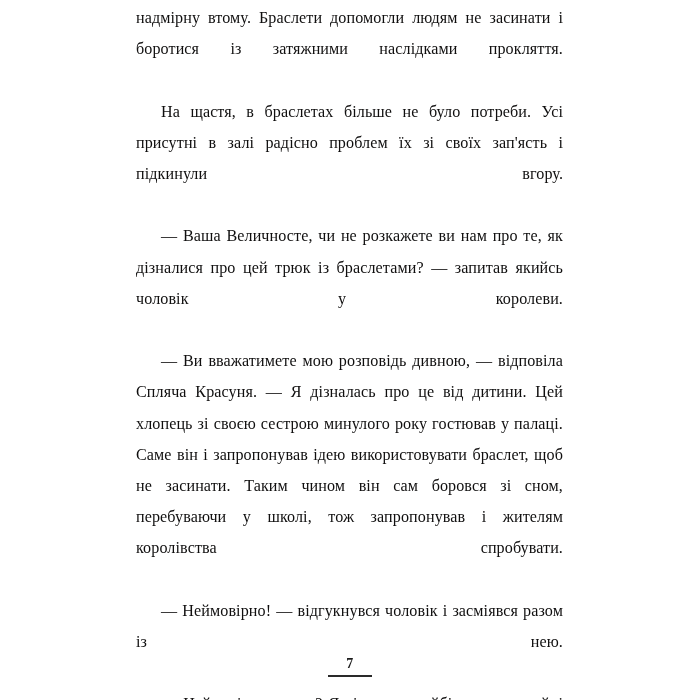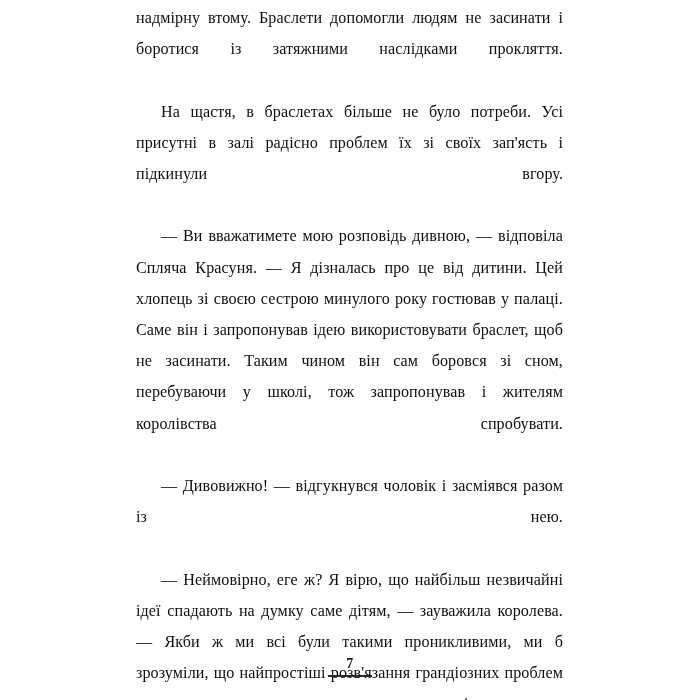--- a/index.html
+++ b/index.html
@@ -71,22 +71,23 @@
   }
 </style>
 </head>
 <body>
 
 <div class="page">
 
   <div class="text-block">
     <p class="para cont">надмірну втому. Браслети допомогли людям не засинати і боротися із затяжними наслідками прокляття.</p>
     <p class="para">На щастя, в браслетах більше не було потреби. Усі присутні в залі радісно проблем їх зі своїх зап'ясть і підкинули вгору.</p>
+    <p class="para">— Ваша Величносте, чи не розкажете ви нам про те, як дізналися про цей трюк із браслетами? — запитав якийсь чоловік у королеви.</p>
     <p class="para">— Ви вважатимете мою розповідь дивною, — відповіла Спляча Красуня. — Я дізналась про це від дитини. Цей хлопець зі своєю сестрою минулого року гостював у палаці. Саме він і запропонував ідею використовувати браслет, щоб не засинати. Таким чином він сам боровся зі сном, перебуваючи у школі, тож запропонував і жителям королівства спробувати.</p>
-    <p class="para">— Дивовижно! — відгукнувся чоловік і засміявся разом із нею.</p>
+    <p class="para">— Неймовірно! — відгукнувся чоловік і засміявся разом із нею.</p>
     <p class="para">— Неймовірно, еге ж? Я вірю, що найбільш незвичайні ідеї спадають на думку саме дітям, — зауважила королева. — Якби ж ми всі були такими проникливими, ми б зрозуміли, що найпростіші розв'язання грандіозних проблем знаходяться в нас просто під носом.</p>
 
   </div>
 
   <div class="footer">
     <div class="folio">7</div>
     <div class="folio-rule"></div>
   </div>
 
 </div>

